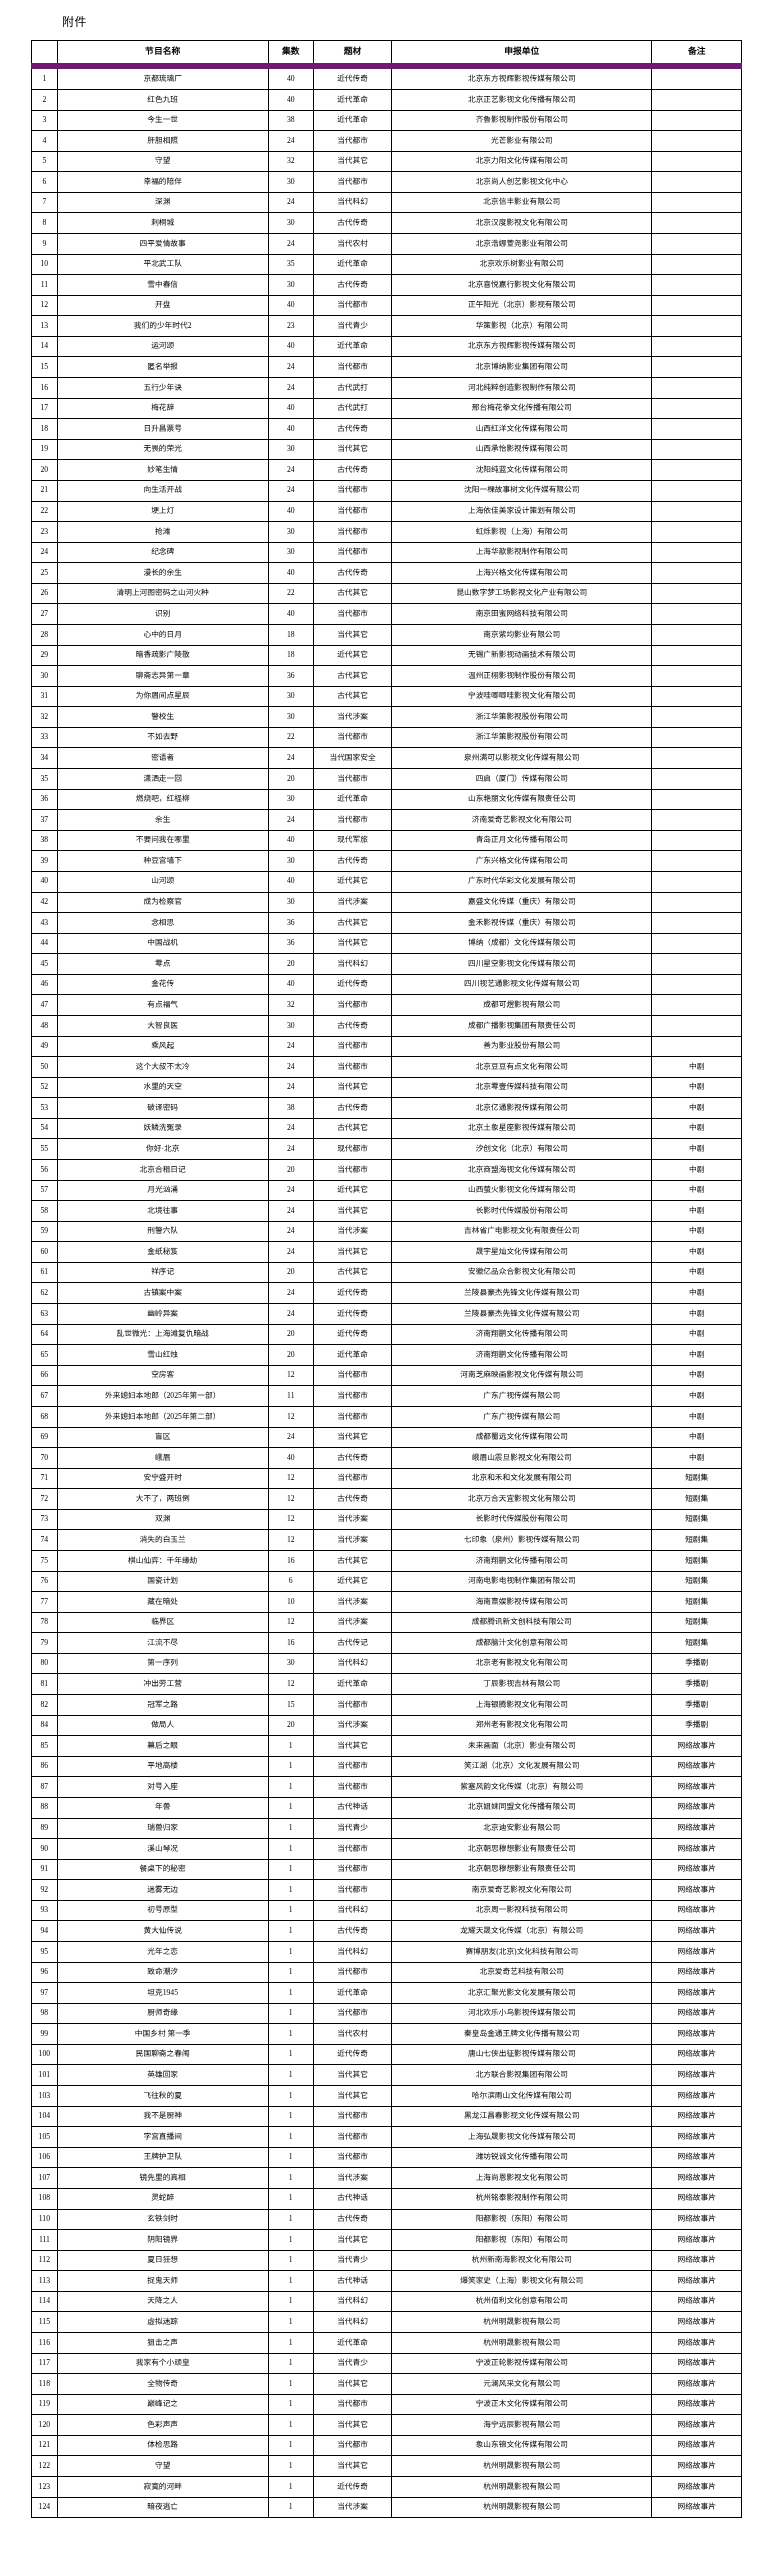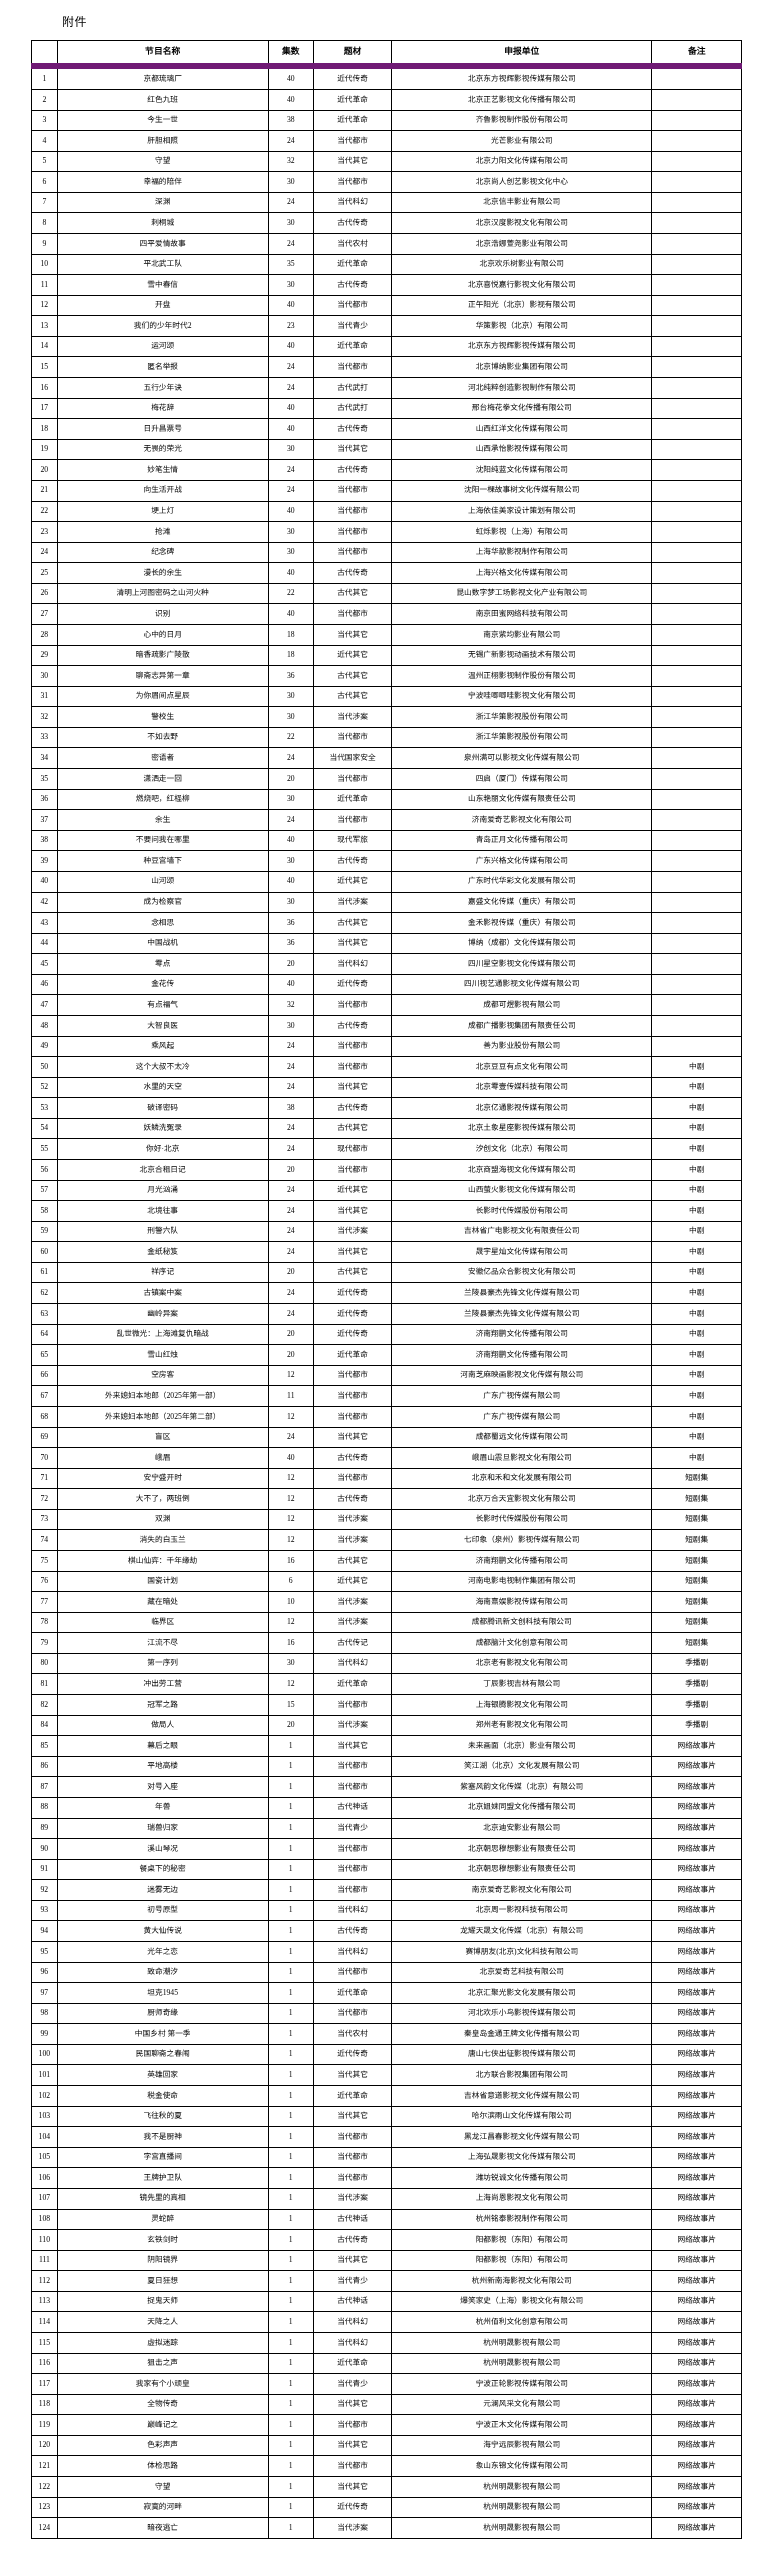--- a/index.html
+++ b/index.html
@@ -877,28 +877,20 @@
         </tr>
         <tr>
           <td class="idx">101</td>
           <td class="name">英雄回家</td>
           <td class="eps">1</td>
           <td class="genre">当代其它</td>
           <td class="org">北方联合影视集团有限公司</td>
           <td class="note">网络故事片</td>
         </tr>
         <tr>
-          <td class="idx">102</td>
-          <td class="name">税金使命</td>
-          <td class="eps">1</td>
-          <td class="genre">近代革命</td>
-          <td class="org">吉林省意道影视文化传媒有限公司</td>
-          <td class="note">网络故事片</td>
-        </tr>
-        <tr>
           <td class="idx">103</td>
           <td class="name">飞往秋的夏</td>
           <td class="eps">1</td>
           <td class="genre">当代其它</td>
           <td class="org">哈尔滨雨山文化传媒有限公司</td>
           <td class="note">网络故事片</td>
         </tr>
         <tr>
           <td class="idx">104</td>
           <td class="name">我不是厨神</td>

